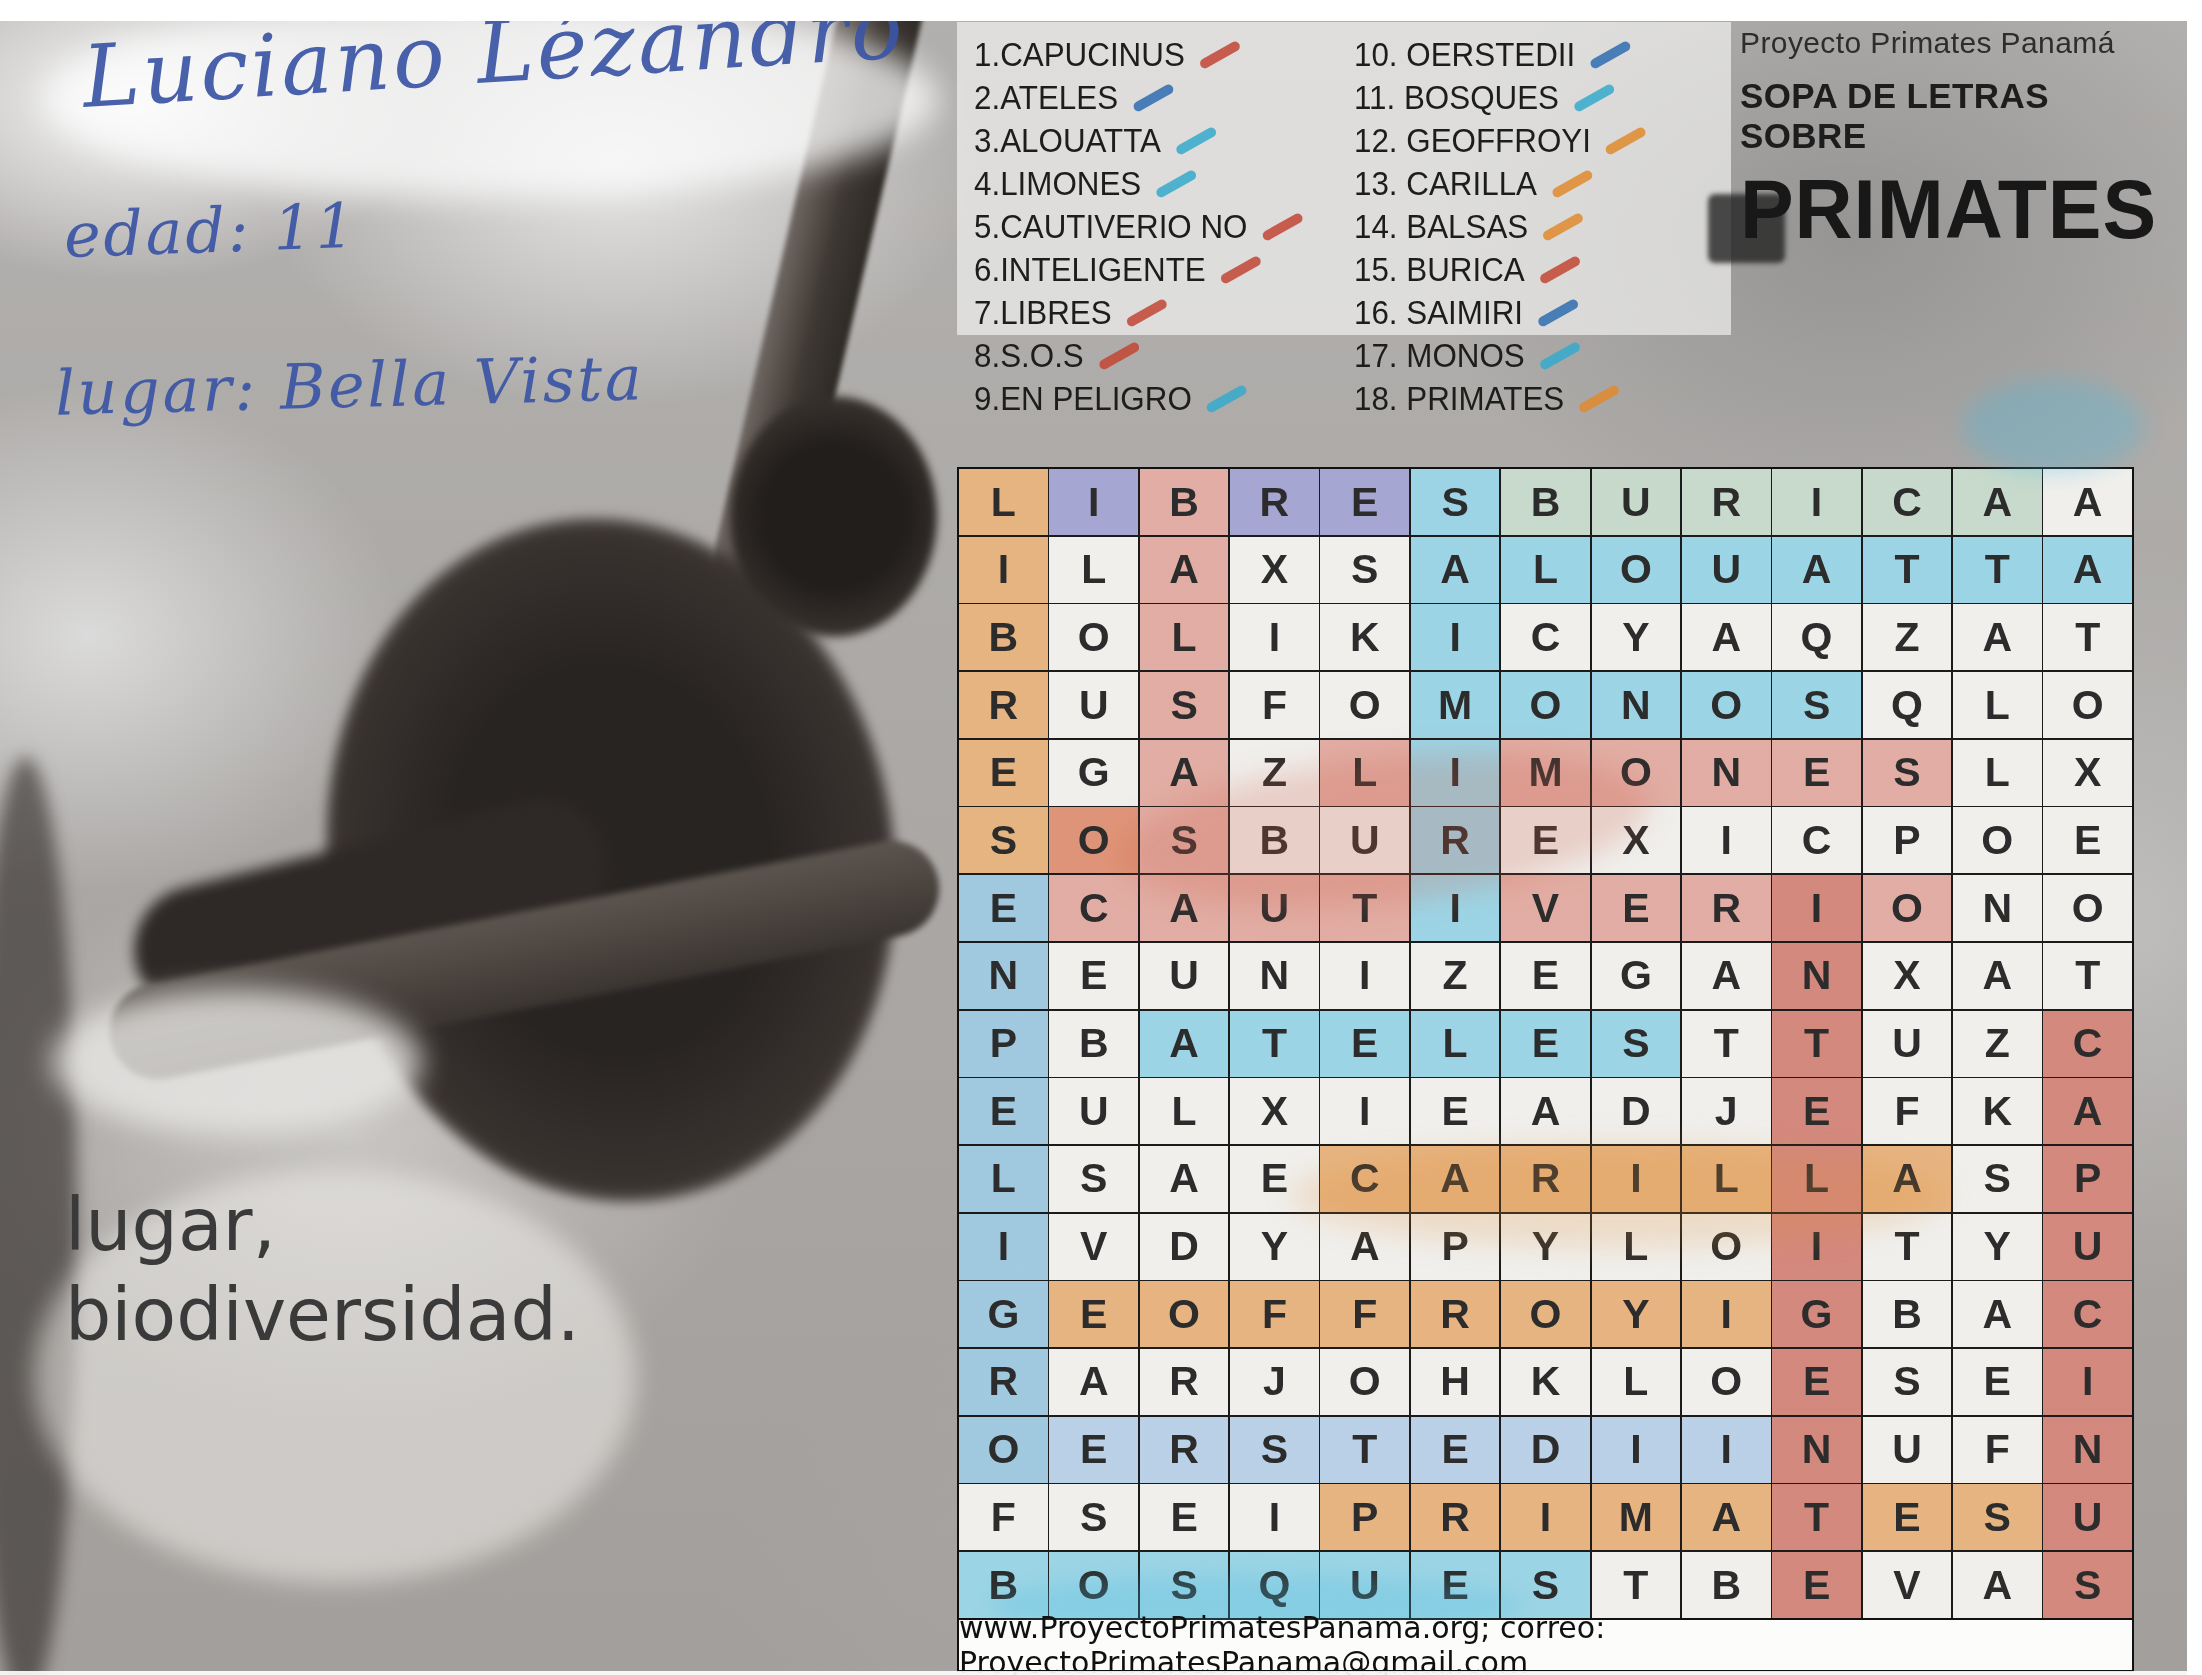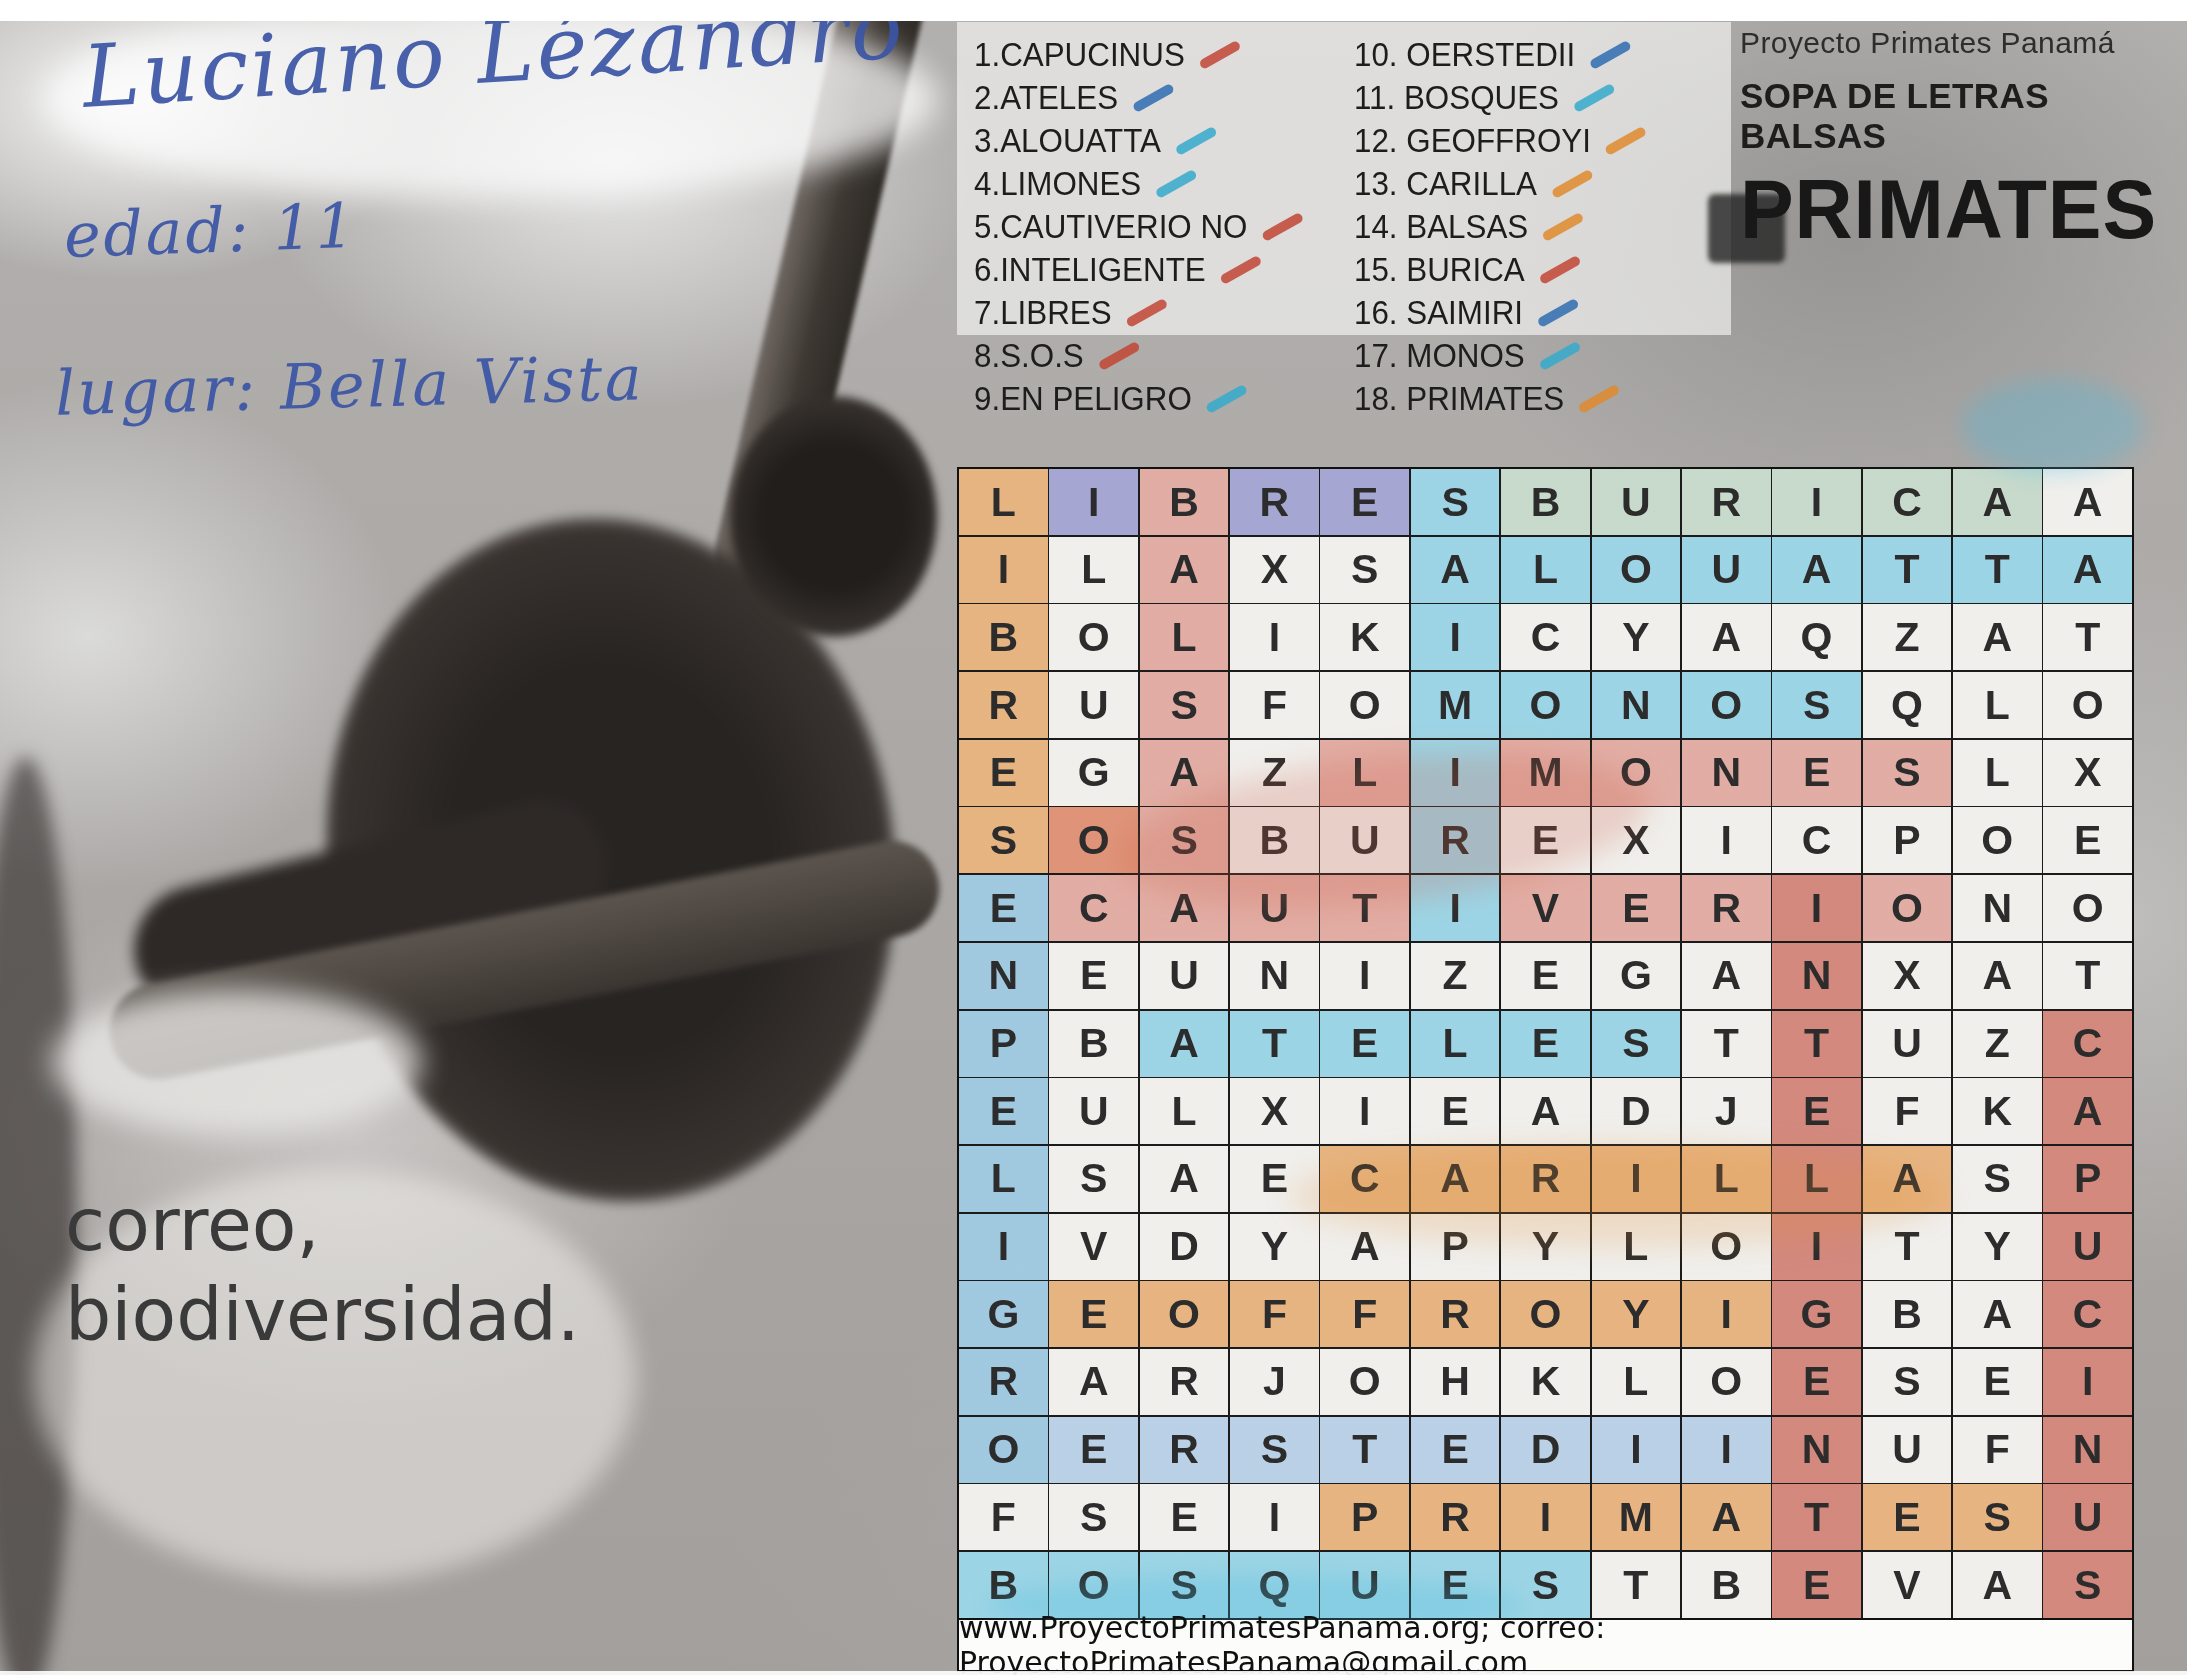--- a/index.html
+++ b/index.html
@@ -114,21 +114,21 @@
       <li><span>15. BURICA</span><span class="check" style="background: rgb(194, 69, 52);"></span></li>
       <li><span>16. SAIMIRI</span><span class="check" style="background: rgb(47, 108, 176);"></span></li>
       <li><span>17. MONOS</span><span class="check" style="background: rgb(53, 170, 204);"></span></li>
       <li><span>18. PRIMATES</span><span class="check" style="background: rgb(224, 138, 46);"></span></li>
     </ol>
 </div>
 <div class="abs blob dark-leaf"></div>
 
 <div class="abs title-block">
   <div class="project">Proyecto Primates Panamá</div>
-  <div class="subtitle">SOPA DE LETRAS BALSAS</div>
+  <div class="subtitle">SOPA DE LETRAS SOBRE</div>
   <div class="big-title">PRIMATES</div>
 </div>
 
 <div class="abs grid" id="grid">
     <div class="cell" style="background: linear-gradient(rgba(224, 138, 52, 0.58), rgba(224, 138, 52, 0.58)), rgb(240, 239, 236);">L</div>
     <div class="cell" style="background: linear-gradient(rgba(105, 106, 190, 0.55), rgba(105, 106, 190, 0.55)), rgb(240, 239, 236);">I</div>
     <div class="cell" style="background: linear-gradient(rgba(210, 100, 85, 0.48), rgba(210, 100, 85, 0.48)), rgb(240, 239, 236);">B</div>
     <div class="cell" style="background: linear-gradient(rgba(105, 106, 190, 0.55), rgba(105, 106, 190, 0.55)), rgb(240, 239, 236);">R</div>
     <div class="cell" style="background: linear-gradient(rgba(105, 106, 190, 0.55), rgba(105, 106, 190, 0.55)), rgb(240, 239, 236);">E</div>
     <div class="cell" style="background: linear-gradient(rgba(72, 186, 222, 0.5), rgba(72, 186, 222, 0.5)), rgb(240, 239, 236);">S</div>
@@ -348,21 +348,21 @@
     <div class="cell">A</div>
     <div class="cell" style="background: linear-gradient(rgba(193, 74, 58, 0.62), rgba(193, 74, 58, 0.62)), rgb(240, 239, 236);">S</div>
   </div>
 
 <div class="smudge" style="left:1962px;top:379px;width:181px;height:95px;background:rgba(72,186,222,.3);filter:blur(10.3px);"></div>
 <div class="smudge" style="left:1118px;top:757px;width:533px;height:146px;background:rgba(205,90,70,.22);filter:blur(13.8px);transform:rotate(-6deg);"></div>
 <div class="smudge" style="left:1291px;top:1144px;width:654px;height:103px;background:rgba(224,138,52,.2);filter:blur(13.8px);"></div>
 <div class="smudge" style="left:989px;top:1575px;width:533px;height:60px;background:rgba(72,186,222,.25);filter:blur(10.3px);"></div>
 
 <div class="abs slogan" id="slogan">
-    <div>correo,</div>
+    <div>lugar,</div>
     <div>biodiversidad.</div>
   </div>
 
 <div class="abs footer">
   <span>www.ProyectoPrimatesPanama.org; correo: ProyectoPrimatesPanama@gmail.com</span>
 </div>
 
 <div class="abs edge-top"></div>
 <div class="abs edge-right"></div>
 <div class="abs edge-bottom"></div>

